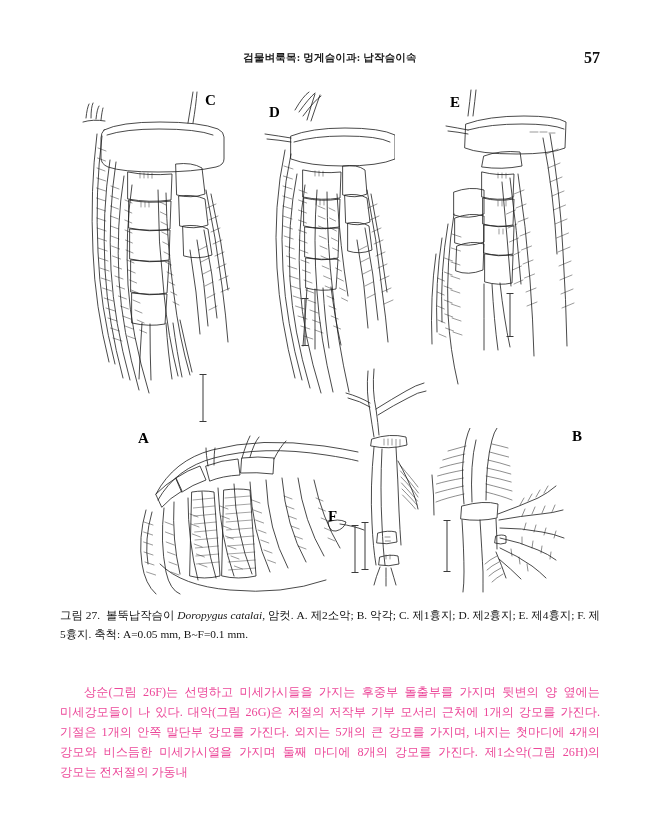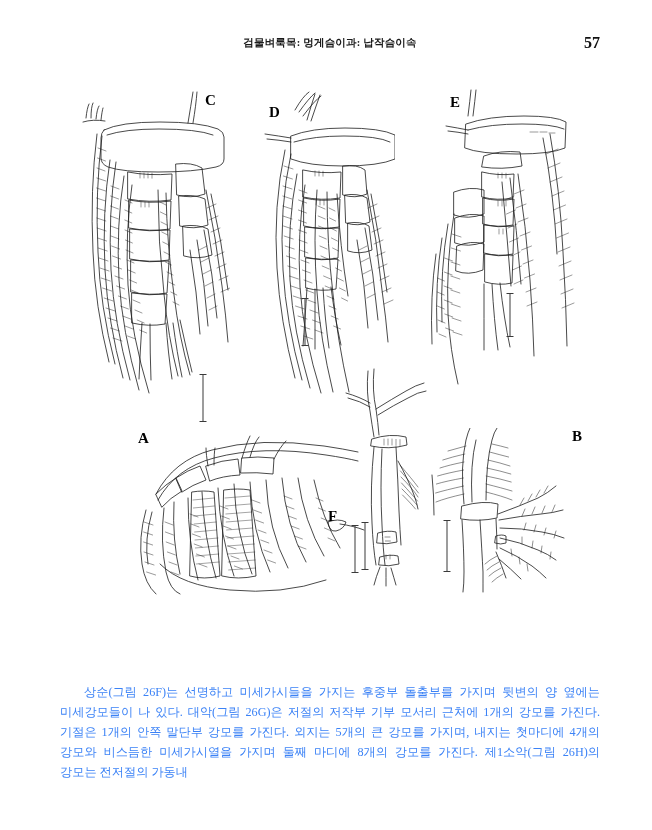--- a/index.html
+++ b/index.html
@@ -15,21 +15,21 @@
     position: relative;
     width: 652px;
     height: 830px;
     background: #ffffff;
     overflow: hidden;
   }
 
   
   .running-header {
     position: absolute;
-    top: 36px;
+    top: 51px;
     left: 60px;
     right: 52px;
     height: 20px;
   }
   .header-title {
     position: absolute;
     left: 50%;
     transform: translateX(-50%);
     top: 0;
     font-size: 10.5px;
@@ -115,21 +115,21 @@
   
   .body-text {
     position: absolute;
     left: 60px;
     top: 682px;
     width: 540px;
     font-size: 12.2px;
     line-height: 20px;
     text-align: justify;
     text-indent: 24px;
-    color: #3b82f6;
+    color: #ec4899;
     word-break: keep-all;
   }
 </style>
 </head>
 <body>
 
 <div id="page">
 
   <div class="running-header">
     <div class="header-title">검물벼룩목: 멍게슴이과: 납작슴이속</div>
@@ -494,16 +494,21 @@
       </div>
       <div class="scalebar" style="left:42px; top:92px; width:9px; height:52px;">
         <div class="cap top"></div>
           <div class="stem"></div>
           <div class="cap bottom"></div>
       </div>
     </div>
 
   </div>
 
+  <div class="caption">
+    <span>그림 27.</span>&nbsp;
+    <span>볼뚝납작슴이</span>
+    <span class="sp-name">Doropygus catalai</span><span>, 암컷.  A. 제2소악; B. 악각; C. 제1흉지; D. 제2흉지; E. 제4흉지; F. 제5흉지. 축척: A=0.05 mm, B~F=0.1 mm.</span>
+  </div>
 
   <div class="body-text">상순(그림 26F)는 선명하고 미세가시들을 가지는 후중부 돌출부를 가지며 뒷변의 양 옆에는 미세강모들이 나 있다. 대악(그림 26G)은 저절의 저작부 기부 모서리 근처에 1개의 강모를 가진다. 기절은 1개의 안쪽 말단부 강모를 가진다. 외지는 5개의 큰 강모를 가지며, 내지는 첫마디에 4개의 강모와 비스듬한 미세가시열을 가지며 둘째 마디에 8개의 강모를 가진다. 제1소악(그림 26H)의 강모는 전저절의 가동내</div>
 
 </div>
 
 </body></html>

